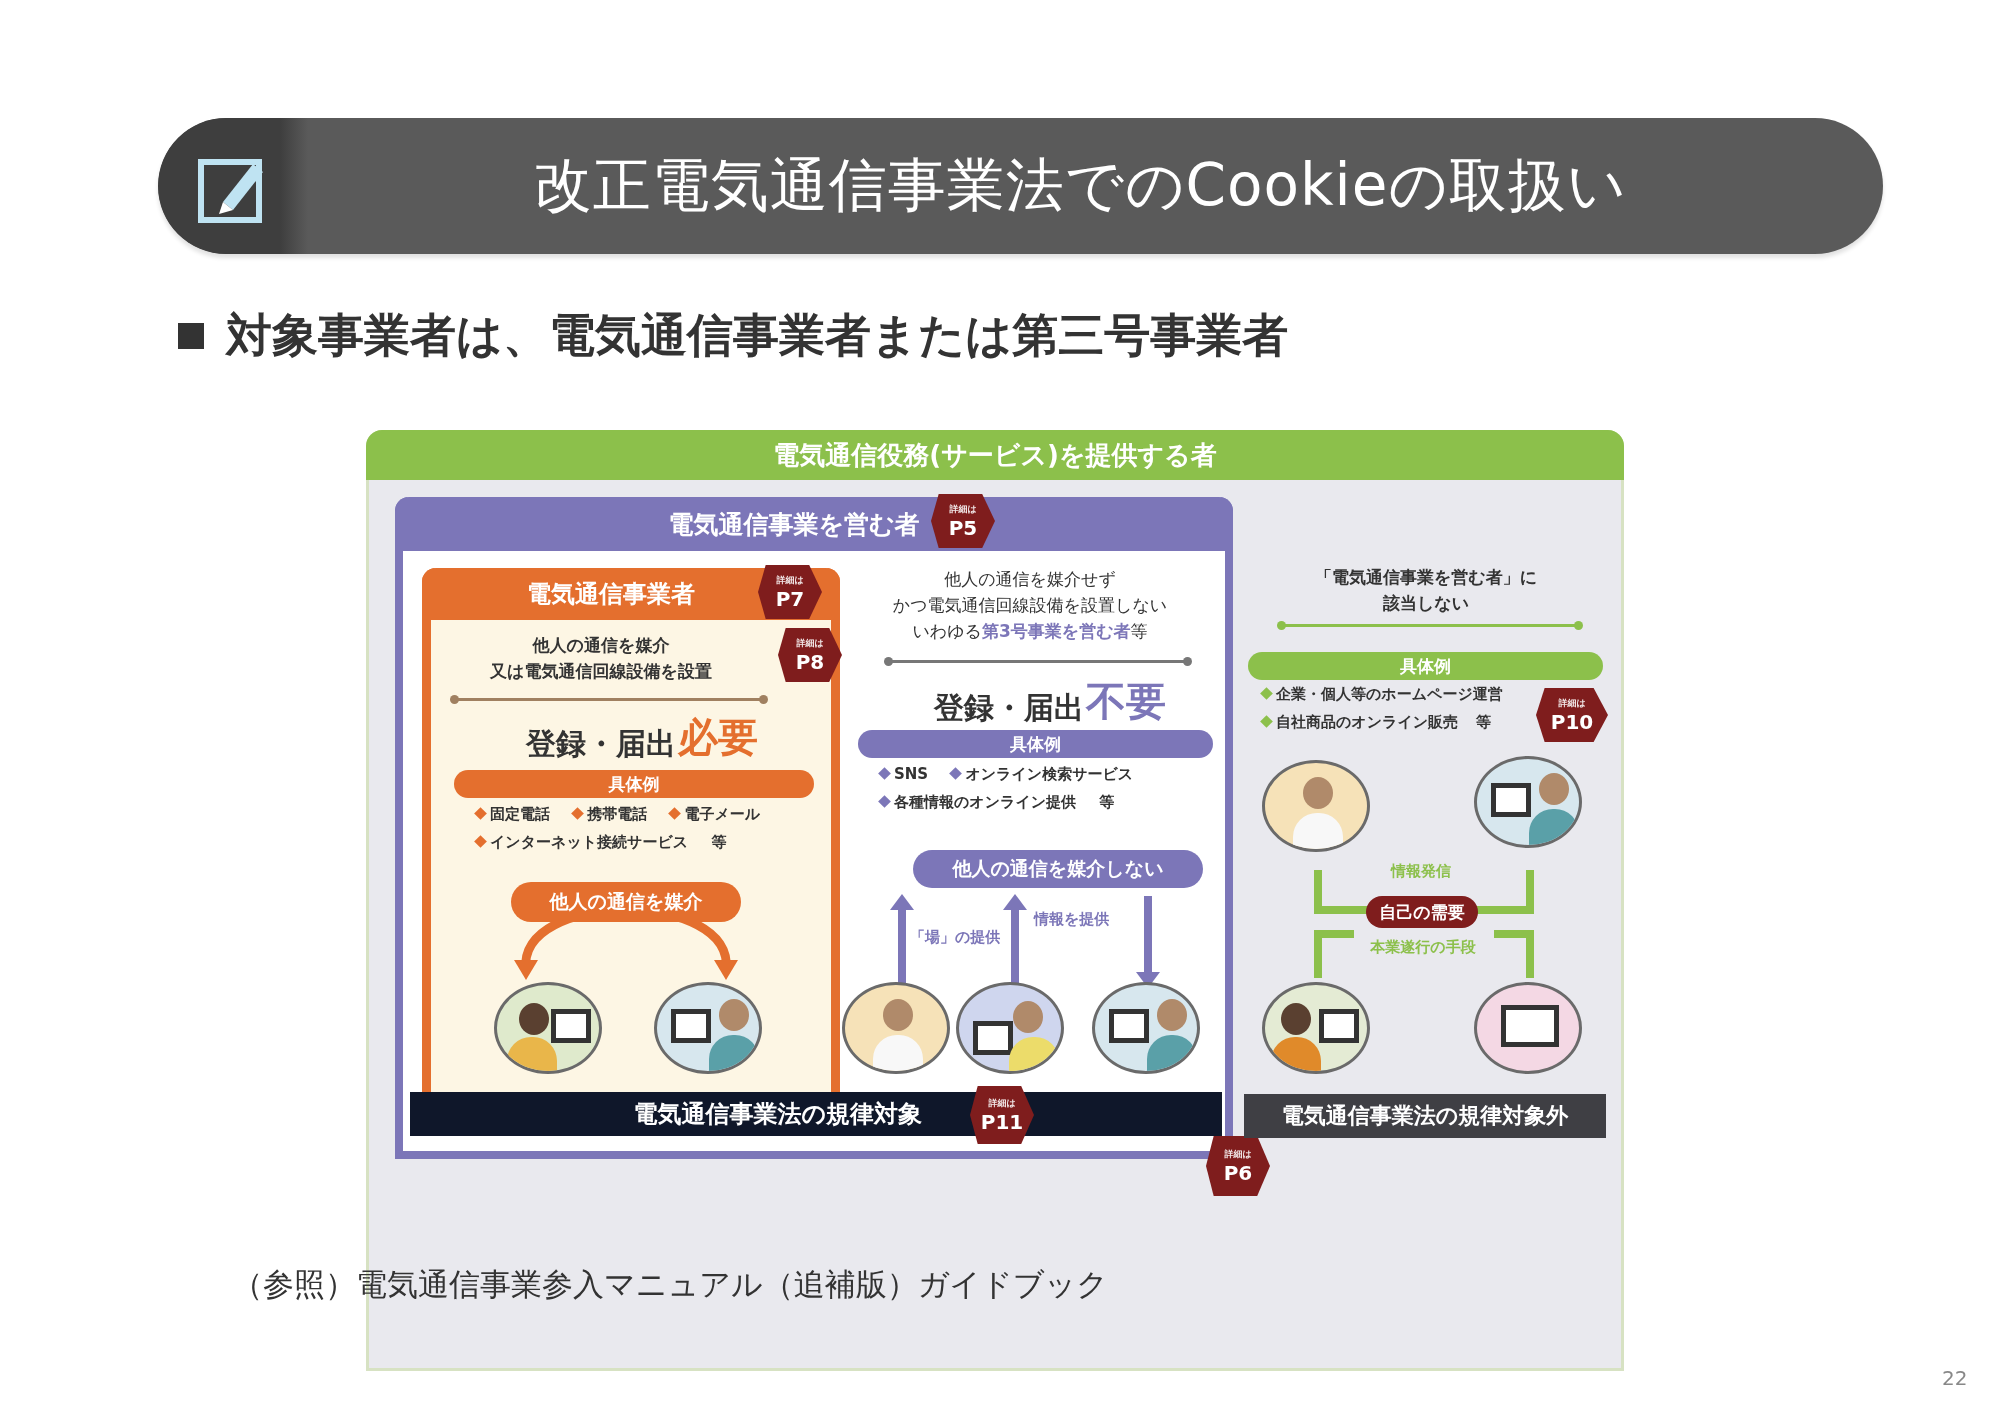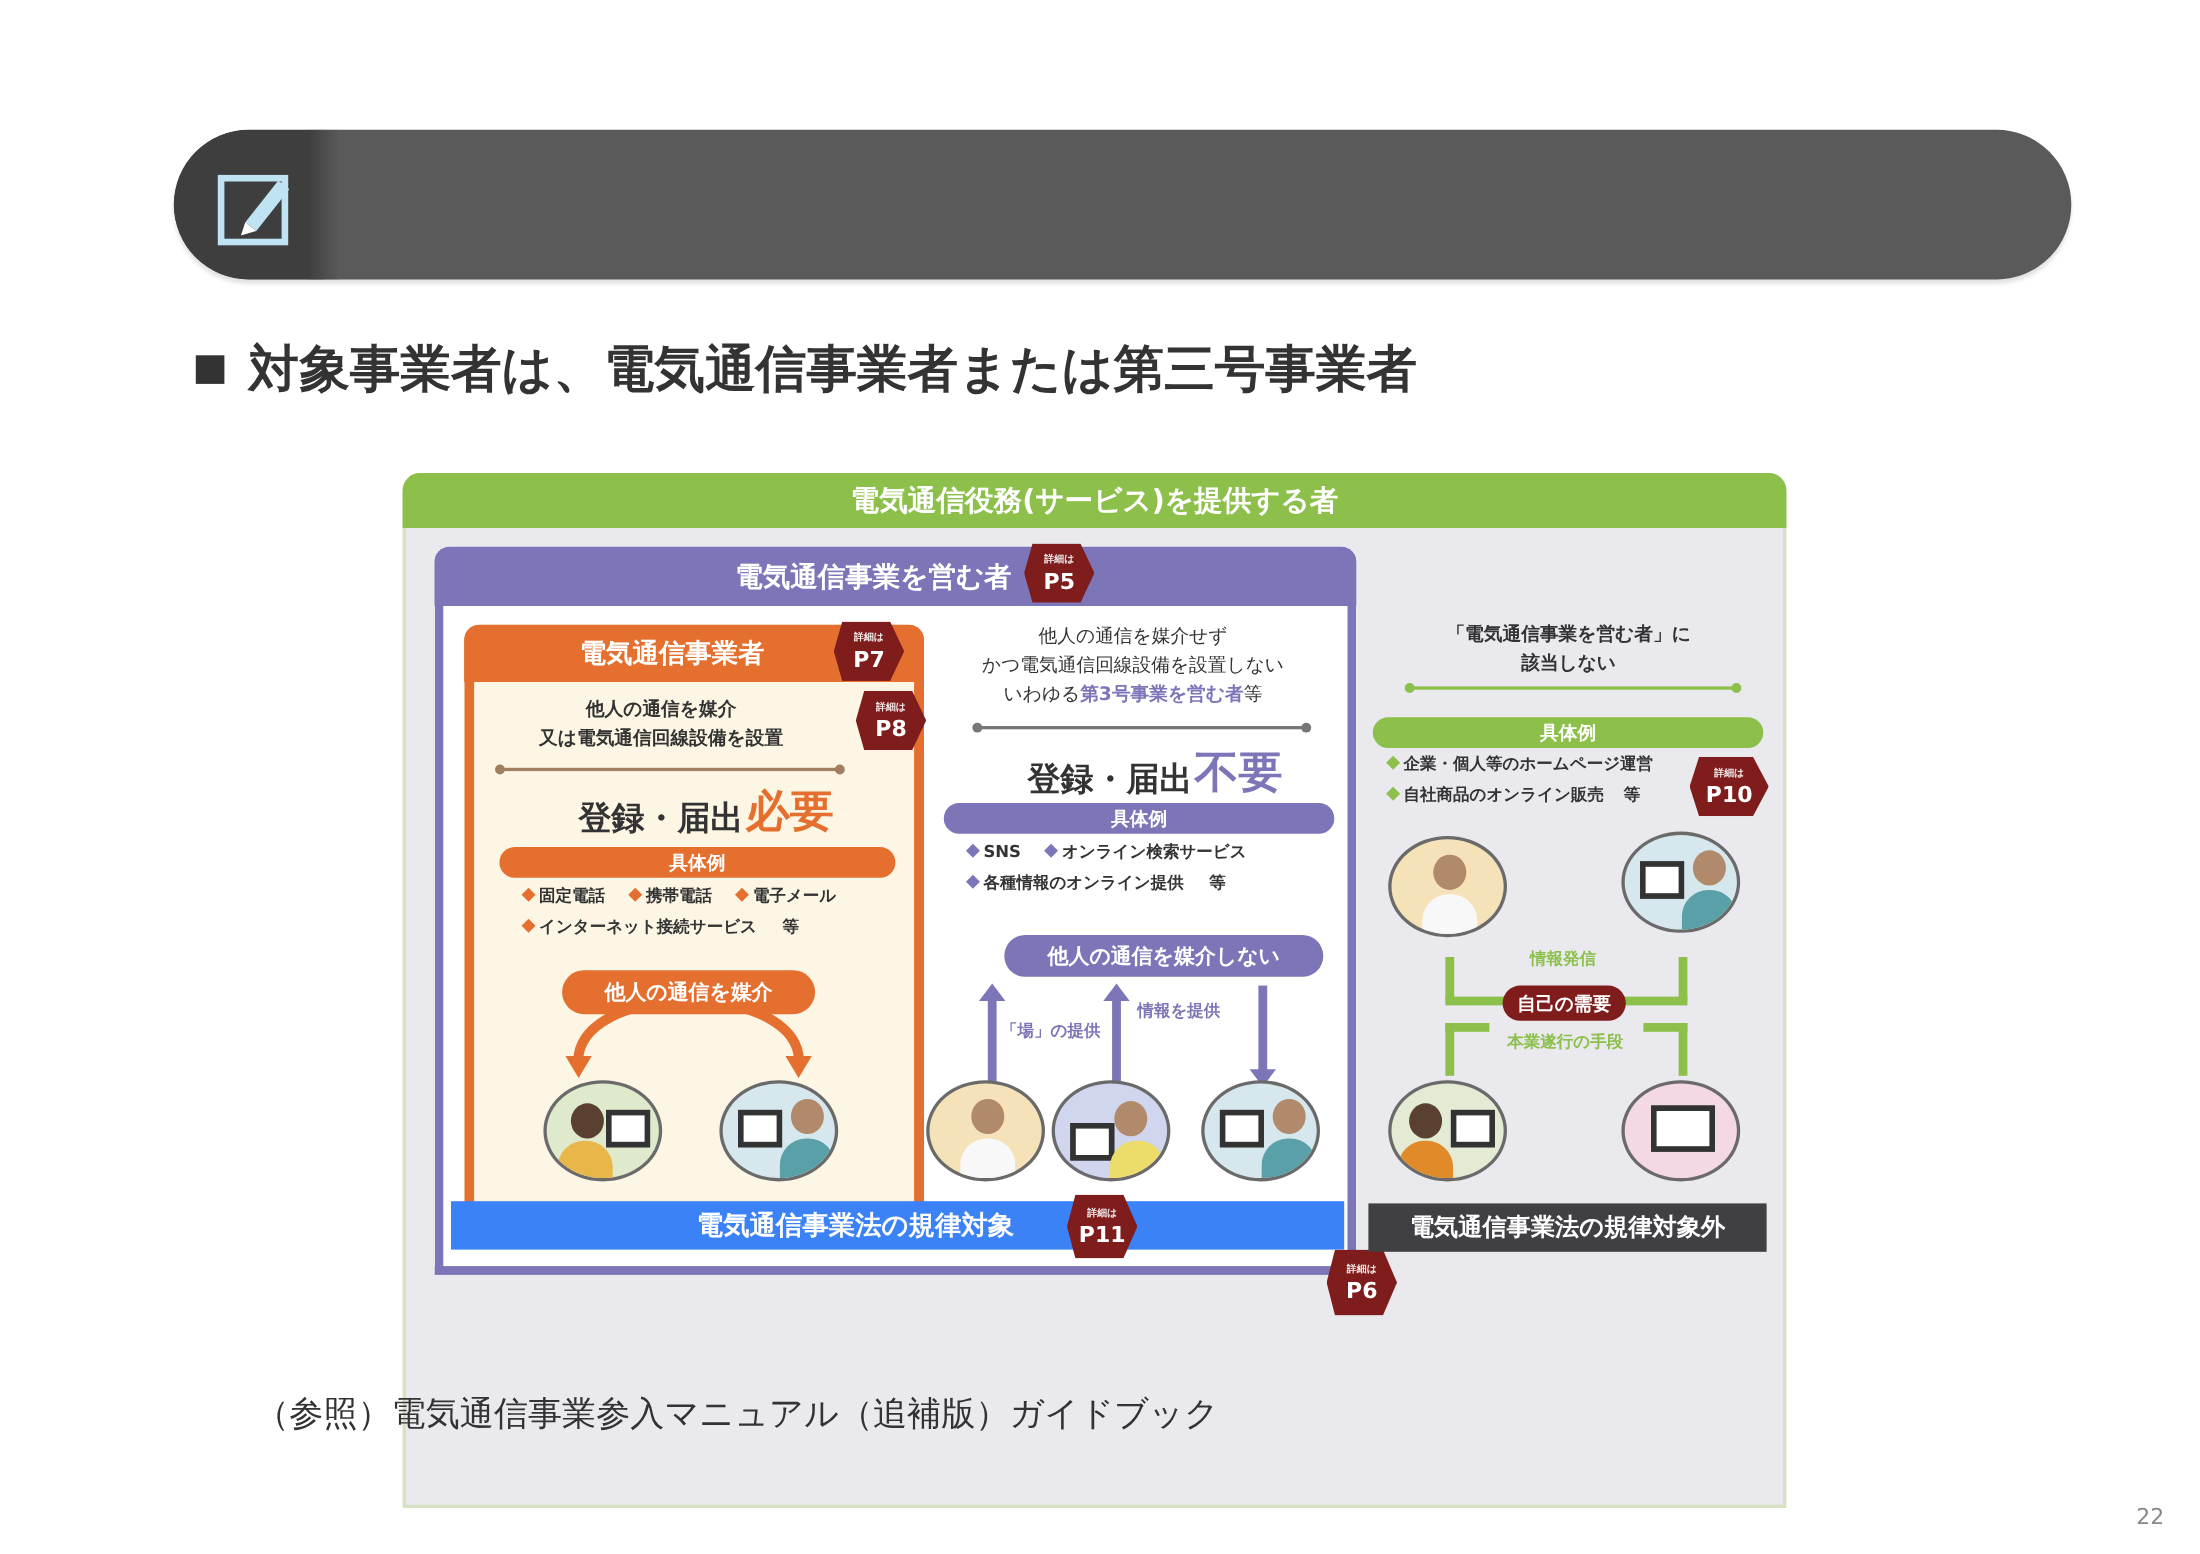--- a/index.html
+++ b/index.html
@@ -120,20 +120,21 @@
 </head>
 <body>
 
 <div class="title-bar">
   <div class="title-cap"></div>
   <svg class="edit-icon" viewBox="0 0 80 80">
     <rect x="8" y="14" width="58" height="58" fill="none" stroke="#bfe3f2" stroke-width="6"></rect>
     <path d="M30 54 L60 16 L70 24 L40 62 Z" fill="#bfe3f2"></path>
     <path d="M30 54 L40 62 L26 66 Z" fill="#ffffff"></path>
   </svg>
+  <div class="title-text">改正電気通信事業法でのCookieの取扱い</div>
 </div>
 
 <div class="subtitle">
   <span class="sq"></span>
   <span>対象事業者は、電気通信事業者または第三号事業者</span>
 </div>
 
 <div class="diagram">
   <div class="outer"></div>
   <div class="green-head">電気通信役務(サービス)を提供する者</div>
@@ -239,21 +240,21 @@
     <div class="monitor" style="left:14px;top:36px;"></div>
     <div class="head" style="left:54px;top:16px;background:#b08a6a;"></div>
     <div class="body" style="left:50px;top:52px;background:#ecdc6a;"></div>
   </div>
   <div class="person" style="left:726px;top:552px;background:#d7e7ee;">
     <div class="monitor" style="left:14px;top:24px;"></div>
     <div class="head" style="left:62px;top:14px;background:#b08a6a;"></div>
     <div class="body" style="left:52px;top:50px;background:#5aa0a8;"></div>
   </div>
 
-  <div class="band" style="left:44px;top:662px;width:812px;background:#3b82f6;padding-right:300px;justify-content:flex-end;">電気通信事業法の規律対象</div>
+  <div class="band" style="left:44px;top:662px;width:812px;background:#0f172a;padding-right:300px;justify-content:flex-end;">電気通信事業法の規律対象</div>
   <div class="tag" style="left:604px;top:656px;height:58px;">
     <span class="small">詳細は</span>
     <span class="page">P11</span>
   </div>
   <div class="tag" style="left:840px;top:706px;height:60px;">
     <span class="small">詳細は</span>
     <span class="page">P6</span>
   </div>
 
   <div class="ctext" style="left:890px;top:134px;width:340px;">

